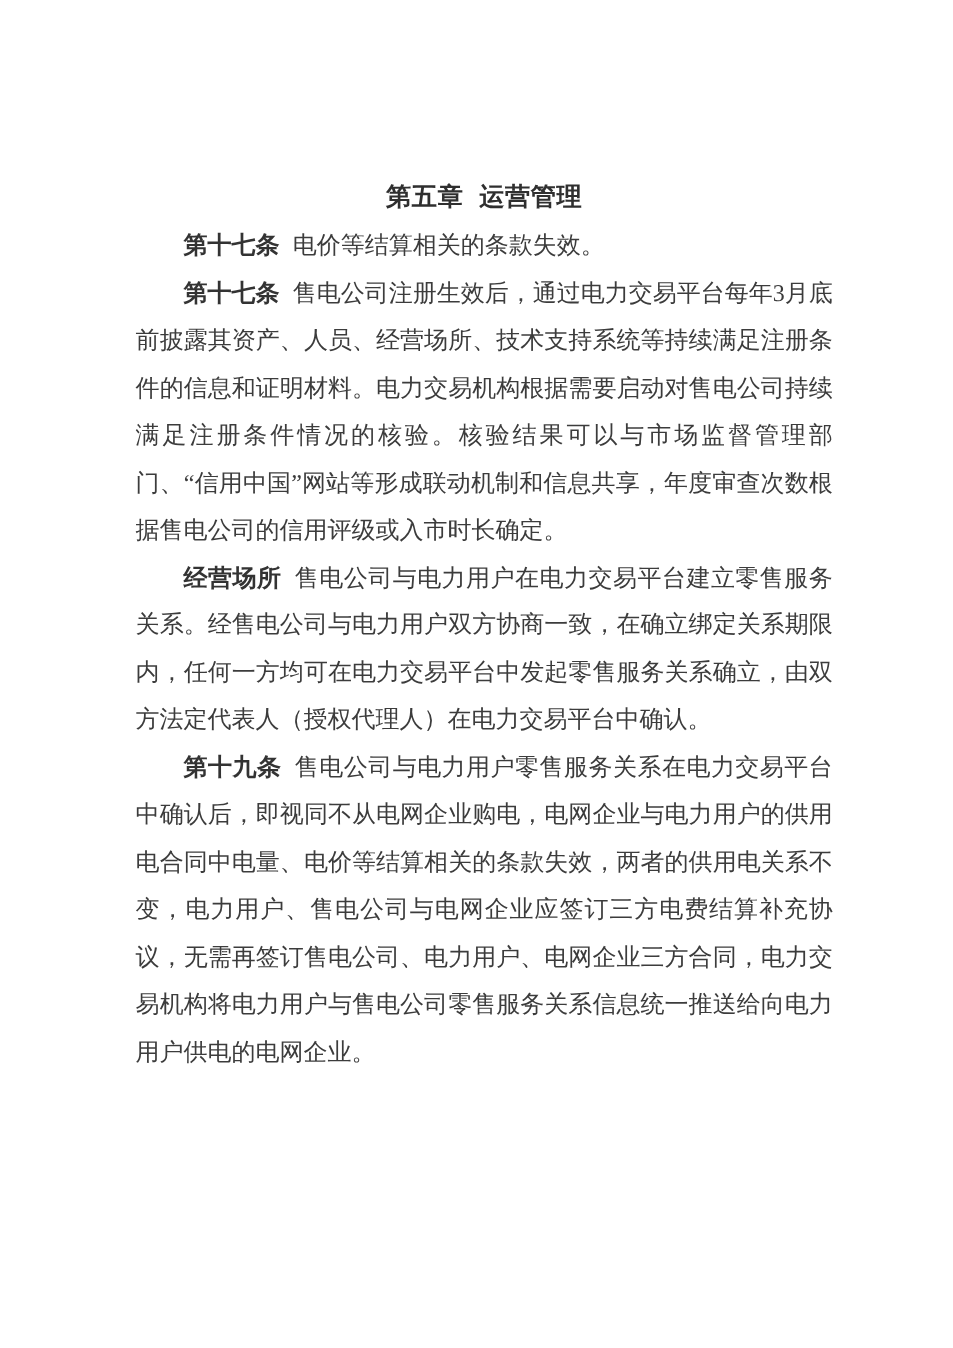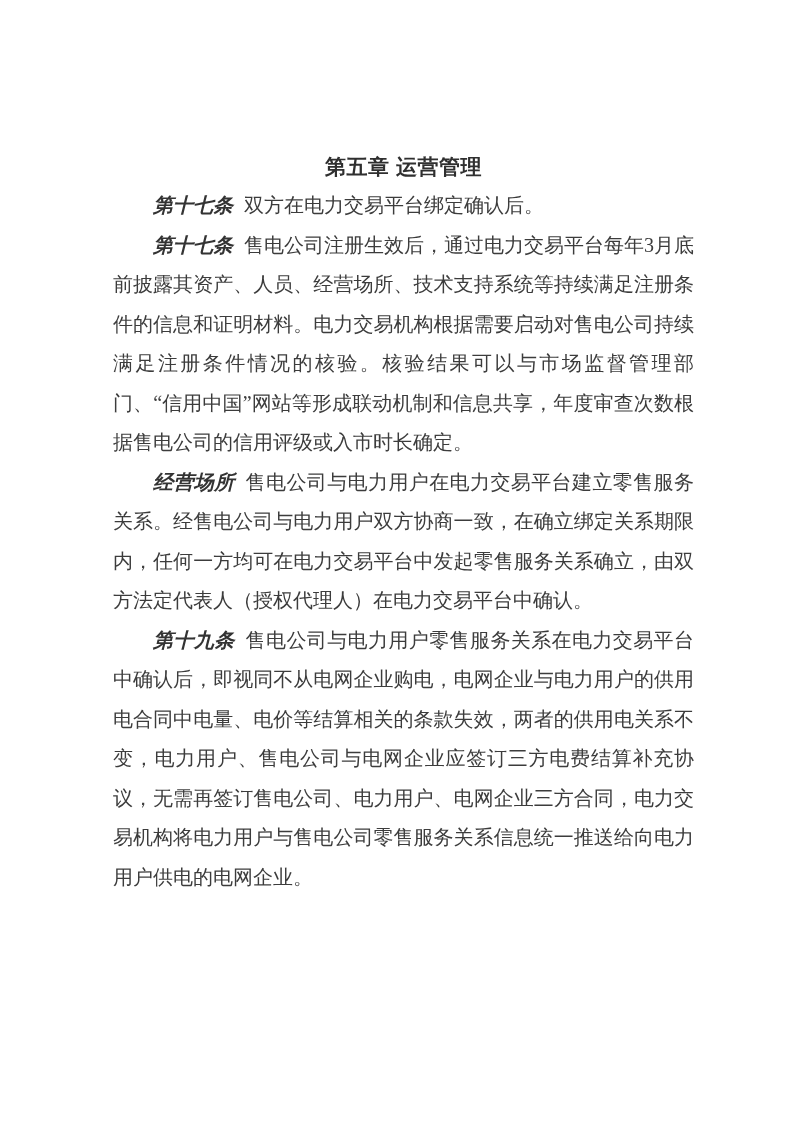--- a/index.html
+++ b/index.html
@@ -15,21 +15,21 @@
   }
   .sheet {
     box-sizing: border-box;
     width: 794px;
     height: 1123px;
     background: #ffffff;
     padding: 147px 100px 0 113px;
   }
   .chapter-title {
     margin: 0;
-    font-family: Liberation Sans, sans-serif;
+    font-family: Liberation Mono, monospace;
     font-size: 21px;
     font-weight: 700;
     line-height: 39px;
     text-align: center;
     color: #2f2f2f;
     letter-spacing: 0.5px;
   }
   .articles {
     margin: 0;
     padding: 0;
@@ -41,30 +41,29 @@
     color: #3c3c3c;
     text-align: justify;
     text-justify: inter-ideograph;
     text-indent: 2em;
     word-break: break-all;
   }
   .article-num {
     font-weight: 700;
     color: #333333;
     margin-right: 0.55em;
-    font-style: italic;
   }
 </style>
 </head>
 <body>
 
 <div class="sheet">
   <h1 class="chapter-title">第五章 运营管理</h1>
   <div class="articles" id="articles">
-  <p class="article"><span class="article-num">第十七条</span><span class="article-text">双方在电力交易平台绑定确认后。</span></p>
+  <p class="article"><span class="article-num">第十七条</span><span class="article-text">电价等结算相关的条款失效。</span></p>
 
   <p class="article"><span class="article-num">第十七条</span><span class="article-text">售电公司注册生效后，通过电力交易平台每年3月底前披露其资产、人员、经营场所、技术支持系统等持续满足注册条件的信息和证明材料。电力交易机构根据需要启动对售电公司持续满足注册条件情况的核验。核验结果可以与市场监督管理部门、“信用中国”网站等形成联动机制和信息共享，年度审查次数根据售电公司的信用评级或入市时长确定。</span></p>
 
   <p class="article"><span class="article-num">经营场所</span><span class="article-text">售电公司与电力用户在电力交易平台建立零售服务关系。经售电公司与电力用户双方协商一致，在确立绑定关系期限内，任何一方均可在电力交易平台中发起零售服务关系确立，由双方法定代表人（授权代理人）在电力交易平台中确认。</span></p>
 
 
   <p class="article"><span class="article-num">第十九条</span><span class="article-text">售电公司与电力用户零售服务关系在电力交易平台中确认后，即视同不从电网企业购电，电网企业与电力用户的供用电合同中电量、电价等结算相关的条款失效，两者的供用电关系不变，电力用户、售电公司与电网企业应签订三方电费结算补充协议，无需再签订售电公司、电力用户、电网企业三方合同，电力交易机构将电力用户与售电公司零售服务关系信息统一推送给向电力用户供电的电网企业。</span></p>
 </div>
 </div>
 

